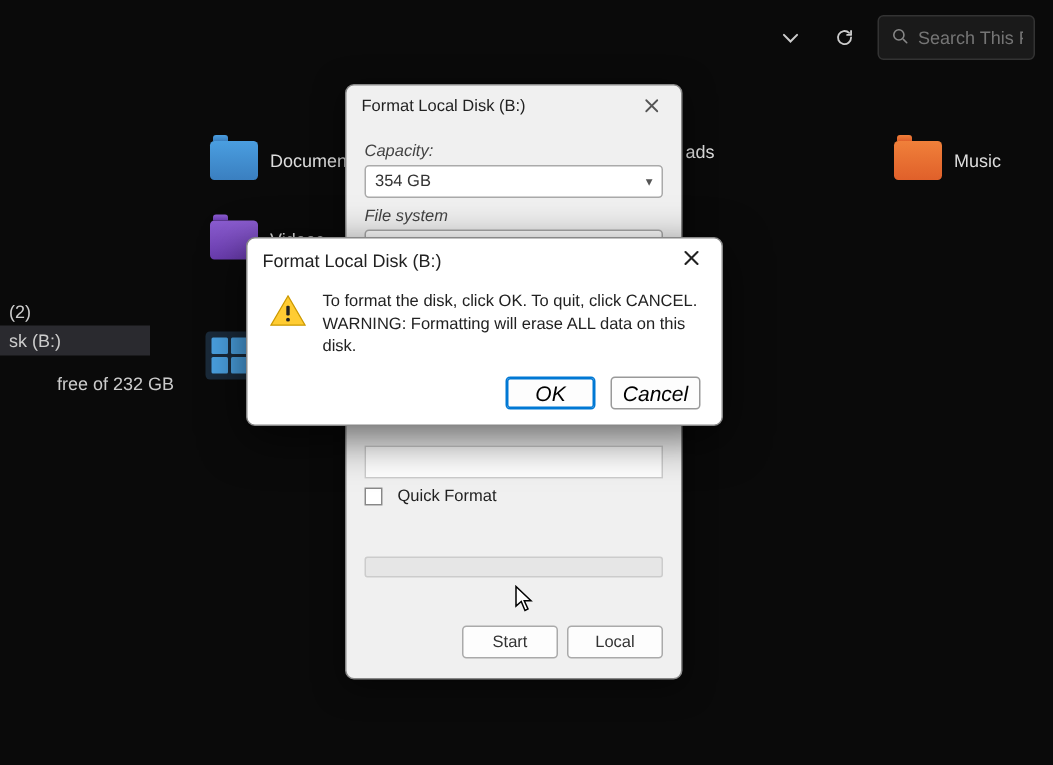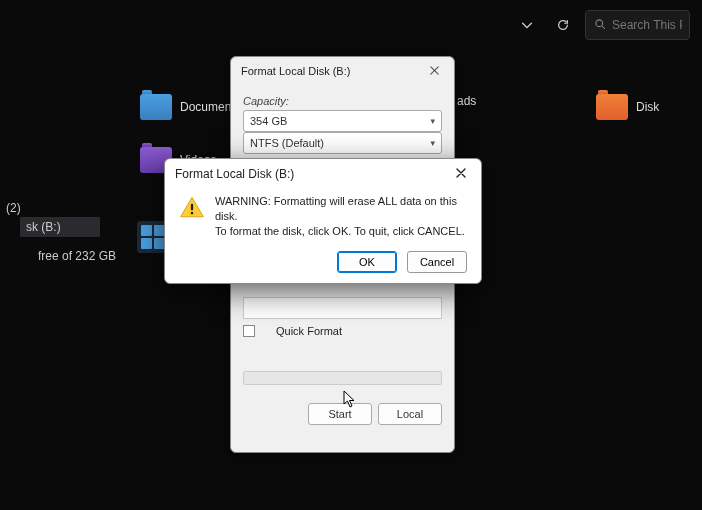--- a/index.html
+++ b/index.html
@@ -32,36 +32,36 @@
   .fd-title { display: flex; justify-content: space-between; align-items: center; padding: 6px 10px; font-size: 11px; color: #222; }
   .fd-close { font-size: 14px; color: #555; cursor: pointer; padding: 0 4px; }
   .fd-body { padding: 4px 12px 10px 12px; font-size: 11px; color: #333; }
   .fd-label { margin-top: 6px; margin-bottom: 3px; color: #444; font-style: italic; }
   .fd-select { width: 100%; height: 22px; background: #fff; border: 1px solid #aaa; border-radius: 3px; display: flex; align-items: center; justify-content: space-between; padding: 0 6px; font-size: 11px; cursor: pointer; }
   .fd-caret { font-size: 9px; color: #555; }
   .fd-section-top { height: 100px; } 
   .fd-section-bottom { position: absolute; left: 12px; right: 12px; top: 240px; }
   .fd-box { background: #fff; border: 1px solid #ccc; height: 22px; margin-bottom: 6px; }
   .fd-opts-label { margin: 4px 0 6px 0; color: #444; }
-  .fd-check { display: flex; align-items: center; gap: 21px; font-size: 11px; color: #222; }
+  .fd-check { display: flex; align-items: center; gap: 10px; font-size: 11px; color: #222; }
   .fd-check .cb { width: 12px; height: 12px; border: 1px solid #888; background: #fff; }
   .fd-progress { height: 14px; background: #e6e6e6; border: 1px solid #ccc; margin-top: 34px; border-radius: 2px; }
-  .fd-btnrow { display: flex; justify-content: flex-end; gap: 6px; margin-top: 18px; }
+  .fd-btnrow { display: flex; justify-content: flex-end; gap: 6px; margin-top: 32px; }
   .fd-btn { width: 64px; height: 22px; background: #fdfdfd; border: 1px solid #aaa; border-radius: 3px; font-size: 11px; display: flex; align-items: center; justify-content: center; cursor: pointer; }
 
   
   .warn-dlg { position: absolute; left: 164px; top: 158px; width: 318px; height: 126px; background: #fff; border: 1px solid #888; border-radius: 6px; box-shadow: 0 8px 30px rgba(0,0,0,.6); z-index: 10; }
   .wd-title { display: flex; justify-content: space-between; align-items: center; padding: 6px 10px; font-size: 12px; color: #222; }
   .wd-close { font-size: 15px; color: #333; cursor: pointer; padding: 0 4px; }
   .wd-body { display: flex; gap: 10px; padding: 6px 14px 4px 14px; }
   .wd-icon { width: 26px; height: 26px; }
   .wd-icon svg { width: 26px; height: 26px; }
   .wd-text { font-size: 11px; color: #222; line-height: 1.35; }
   .wd-btnrow { display: flex; justify-content: flex-end; gap: 10px; padding: 8px 14px 10px 0; }
-  .wd-btn { width: 60px; height: 22px; background: #fdfdfd; border: 1px solid #999; border-radius: 3px; font-size: 11px; display: flex; align-items: center; justify-content: center; cursor: pointer; }
+  .wd-btn { width: 60px; height: 22px; background: #fdfdfd; border: 1px solid #999; border-radius: 3px; font-size: 14px; display: flex; align-items: center; justify-content: center; cursor: pointer; font-style: italic; }
   .wd-btn.primary { border-color: #0078d4; box-shadow: 0 0 0 1px #0078d4 inset; }
 
   
   .cursor { position: absolute; left: 343px; top: 390px; pointer-events: none; z-index: 20; }
   .cursor svg { width: 14px; height: 18px; }
 </style>
 </head>
 <body>
 
 <div class="header-bar">
@@ -98,25 +98,25 @@
     </div>
   <span>Videos</span>
 </div>
 <div class="desk-icon" style="left:457px; top:94px;">
   <span>ads</span>
 </div>
 <div class="desk-icon" style="left:596px; top:94px;">
   <div class="folder-glyph folder-music">
       <div class="folder-tab"></div>
     </div>
-  <span>Disk</span>
+  <span>Music</span>
 </div>
 
 <div class="side-frag" style="top:198px;">(2)</div>
-<div class="side-frag side-sel" style="top:217px; width:80px;margin-left:20px;">sk (B:)</div>
+<div class="side-frag side-sel" style="top:217px; width:100px;">sk (B:)</div>
 <div class="side-frag" style="top:246px;padding-left:38px;">free of 232 GB</div>
 
 <div class="task-tile">
     <div></div>
     <div></div>
     <div></div>
     <div></div>
   </div>
 
 <div class="format-dlg">
@@ -128,20 +128,21 @@
         </svg>
     </span>
   </div>
   <div class="fd-body">
     <div class="fd-section-top">
       <div class="fd-label">Capacity:</div>
       <div class="fd-select">
         <span>354 GB</span>
         <span class="fd-caret">▾</span>
       </div>
+      <div class="fd-label">File system</div>
       <div class="fd-select">
         <span>NTFS (Default)</span>
         <span class="fd-caret">▾</span>
       </div>
     </div>
     <div class="fd-section-bottom">
       <div class="fd-box"></div>
       <div class="fd-check">
         <span class="cb"></span>
         <span>Quick Format</span>
@@ -170,22 +171,22 @@
   </div>
   <div class="wd-body">
     <div class="wd-icon">
       <svg viewBox="0 0 32 32">
           <path d="M16 4 L30 28 H2 Z" fill="#ffcc33" stroke="#cc9900" stroke-width="1"></path>
           <rect x="14.6" y="12" width="2.8" height="8" rx="1" fill="#222"></rect>
           <circle cx="16" cy="23.5" r="1.6" fill="#222"></circle>
         </svg>
     </div>
     <div class="wd-text">
+      <div>To format the disk, click OK. To quit, click CANCEL.</div>
       <div>WARNING: Formatting will erase ALL data on this disk.</div>
-      <div>To format the disk, click OK. To quit, click CANCEL.</div>
     </div>
   </div>
   <div class="wd-btnrow">
     <div class="wd-btn primary">
         <span>OK</span>
       </div>
     <div class="wd-btn">
         <span>Cancel</span>
       </div>
   </div>

